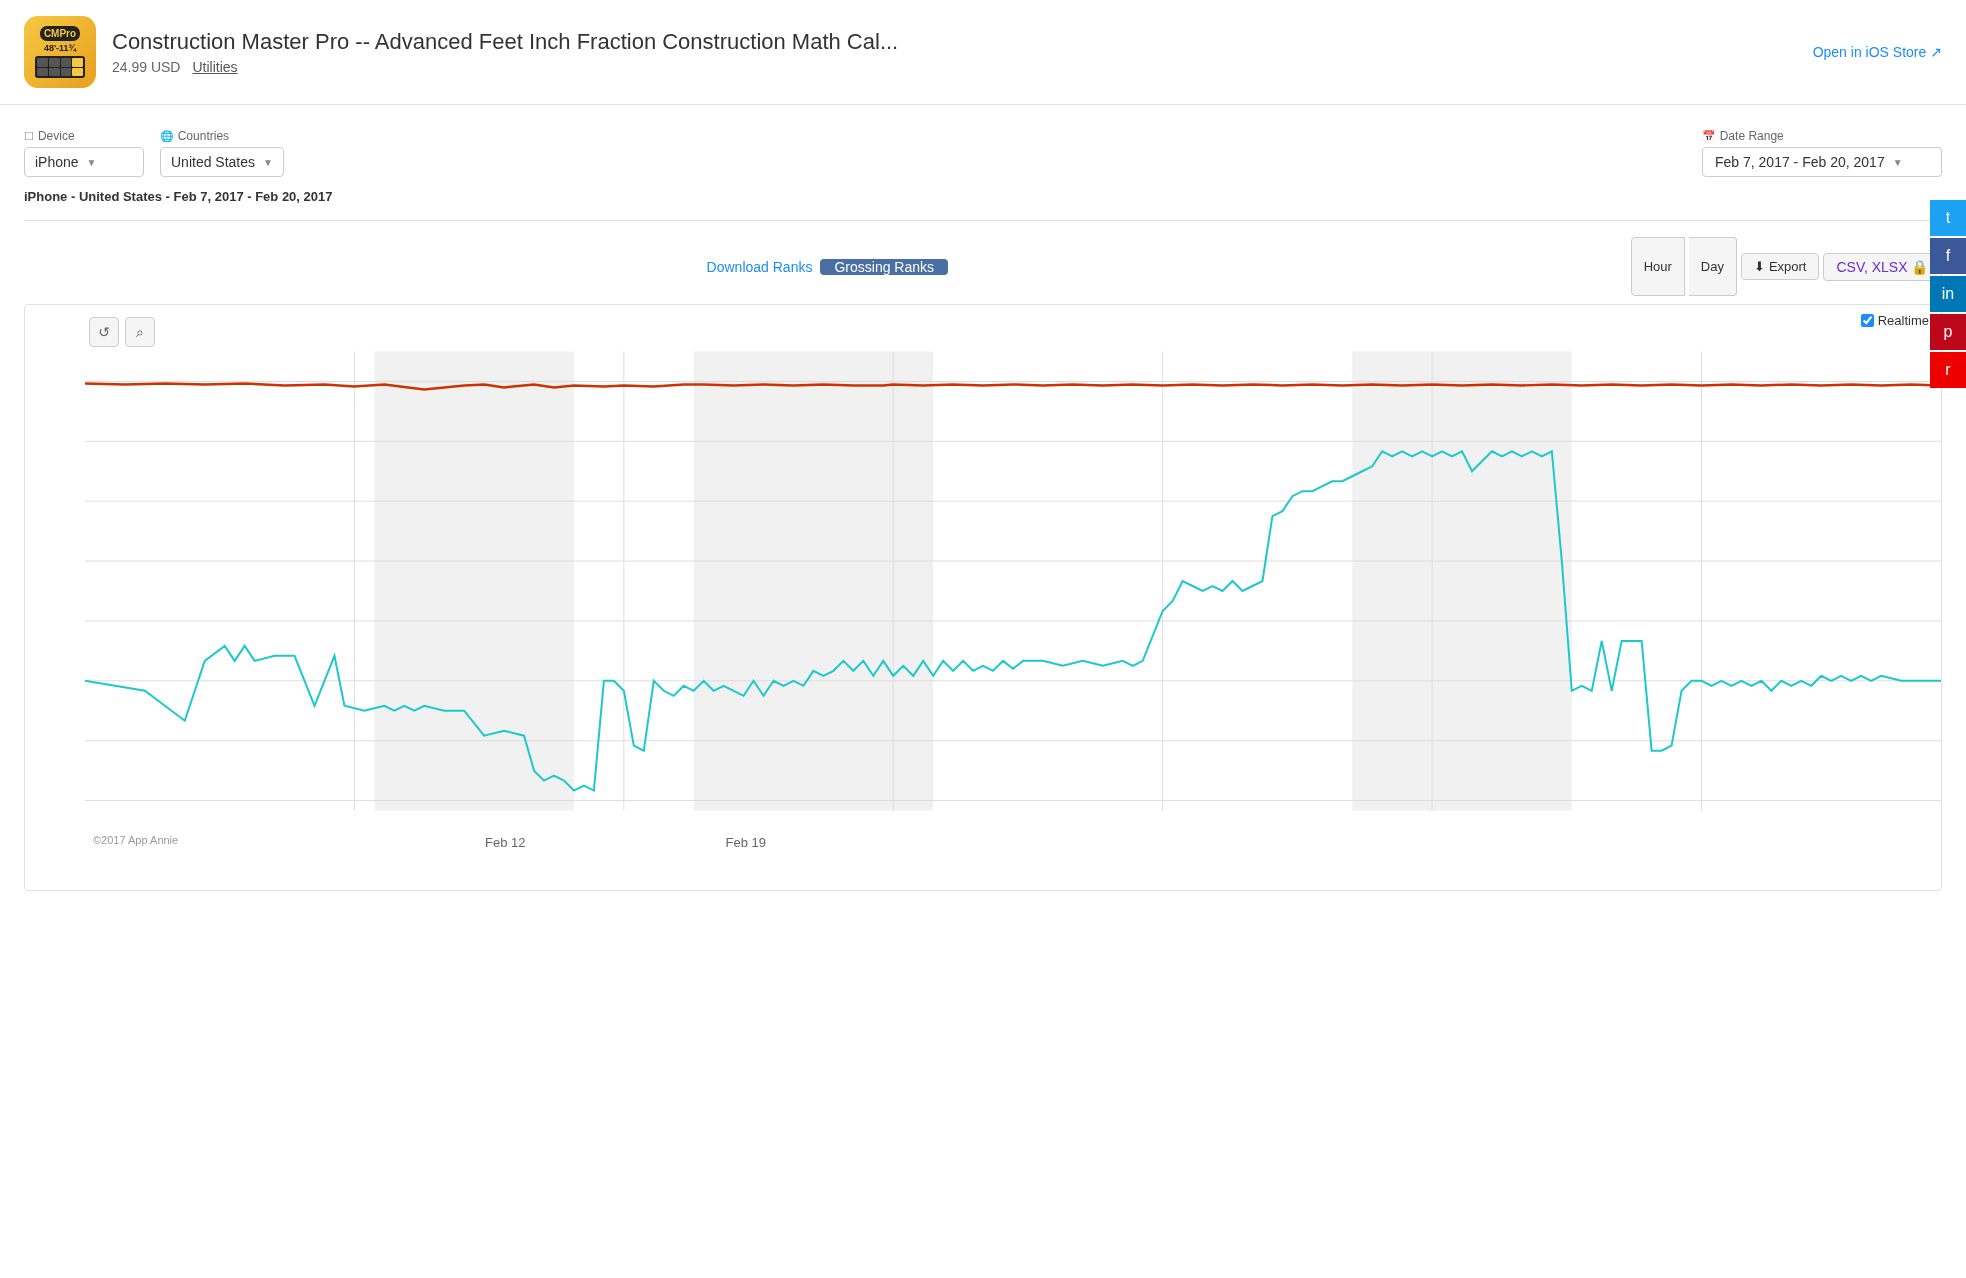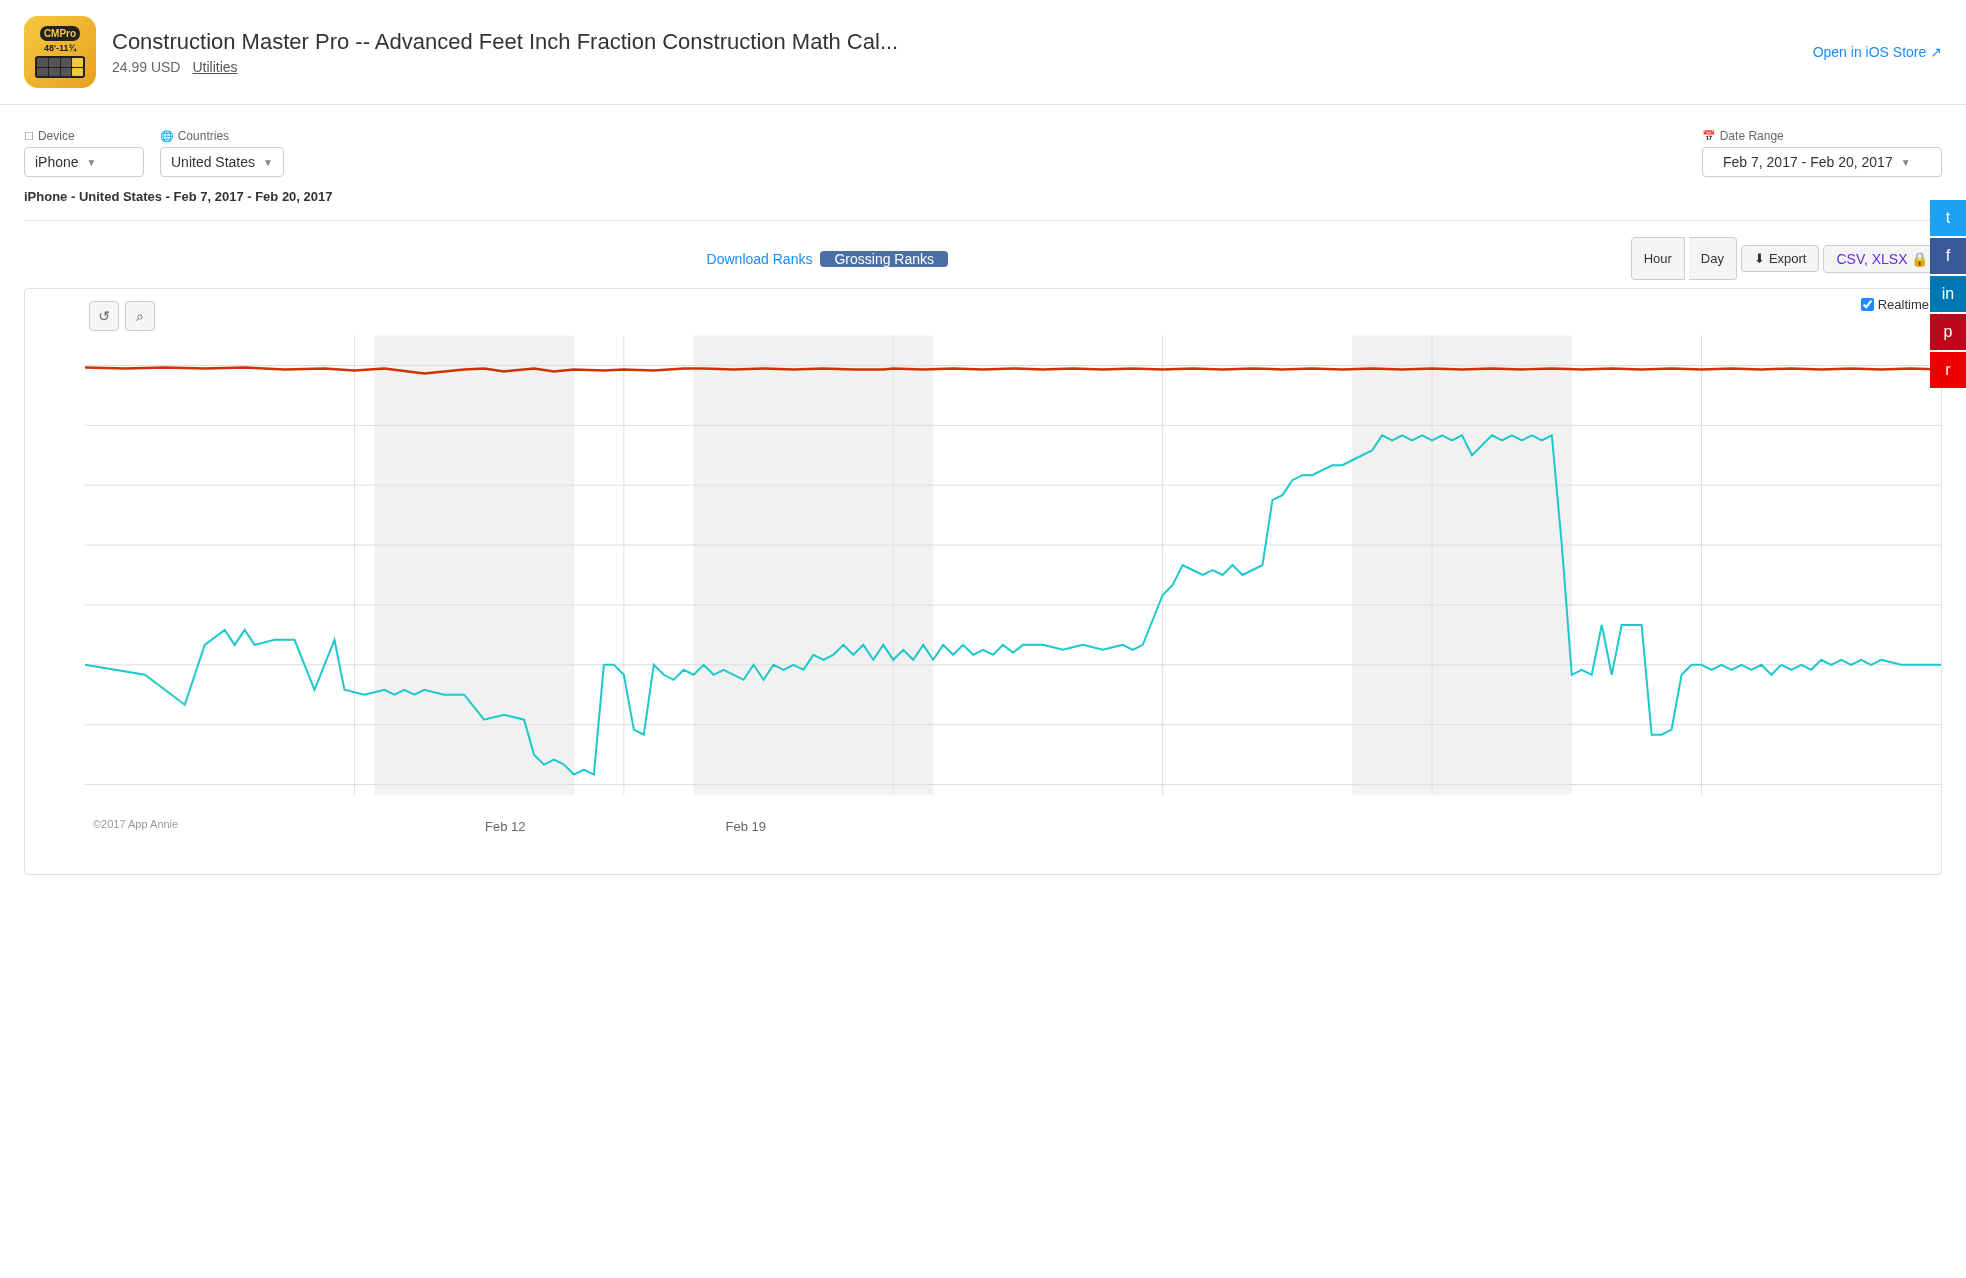--- a/index.html
+++ b/index.html
@@ -30,35 +30,35 @@
     .section-title { font-size: 30px; font-weight: 300; color: #333; margin-bottom: 20px; }
 
     
     .controls-row { display: flex; align-items: flex-end; gap: 16px; margin-bottom: 12px; }
     .control-group { display: flex; flex-direction: column; gap: 4px; }
     .control-label { font-size: 12px; color: #666; display: flex; align-items: center; gap: 4px; }
     .control-label-icon { font-size: 11px; color: #888; }
     .dropdown { display: flex; align-items: center; border: 1px solid #ccc; border-radius: 4px; padding: 6px 10px; background: #fff; cursor: pointer; font-size: 14px; color: #333; gap: 8px; min-width: 120px; }
     .dropdown-arrow { color: #888; font-size: 10px; }
     .date-range-group { margin-left: auto; display: flex; flex-direction: column; gap: 4px; }
-    .date-range-dropdown { display: flex; align-items: center; border: 1px solid #ccc; border-radius: 4px; padding: 6px 20px; background: #fff; cursor: pointer; font-size: 14px; color: #333; gap: 8px; min-width: 240px; }
+    .date-range-dropdown { display: flex; align-items: center; border: 1px solid #ccc; border-radius: 4px; padding: 6px 12px; background: #fff; cursor: pointer; font-size: 14px; color: #333; gap: 8px; min-width: 240px; }
 
     
     .chart-subtitle { font-size: 13px; font-weight: 600; color: #333; margin-bottom: 16px; }
 
     
     .divider { border: none; border-top: 1px solid #e0e0e0; margin-bottom: 16px; }
 
     
     .chart-toolbar { display: flex; align-items: center; margin-bottom: 8px; }
     .chart-tabs-center { flex: 1; display: flex; justify-content: center; align-items: center; gap: 8px; }
     .tab-link { font-size: 14px; color: #1a8cff; cursor: pointer; text-decoration: none; }
     .tab-active { background: #4a6fa5; color: white; border-radius: 4px; padding: 0 14px; font-size: 14px; cursor: pointer; }
     .chart-right-controls { display: flex; align-items: center; gap: 4px; }
-    .time-btn { border: 1px solid #ccc; background: #f5f5f5; padding: 13px 12px; font-size: 13px; cursor: pointer; color: #333; }
+    .time-btn { border: 1px solid #ccc; background: #f5f5f5; padding: 21px 12px; font-size: 13px; cursor: pointer; color: #333; }
     .time-btn:first-child { border-radius: 4px 0 0 4px; }
     .time-btn:nth-child(2) { border-radius: 0 4px 4px 0; border-left: none; }
     .export-btn { border: 1px solid #ccc; background: #f5f5f5; padding: 5px 12px; font-size: 13px; cursor: pointer; color: #333; border-radius: 4px; display: flex; align-items: center; gap: 4px; }
     .csv-btn { border: 1px solid #ccc; background: #f5f5f5; padding: 5px 12px; font-size: 14px; cursor: pointer; color: #6d28d9; border-radius: 4px; display: flex; align-items: center; gap: 4px; }
 
     
     .chart-wrapper { position: relative; border: 1px solid #e0e0e0; border-radius: 4px; background: #fff; padding: 8px 0 40px 60px; }
     .chart-icon-btn { border: 1px solid #ccc; background: #f5f5f5; width: 30px; height: 30px; border-radius: 4px; cursor: pointer; display: flex; align-items: center; justify-content: center; font-size: 14px; color: #666; margin-bottom: 4px; }
     .chart-icon-row { display: flex; gap: 6px; padding: 4px 0 0 4px; }
     .copyright { position: absolute; bottom: 44px; left: 68px; font-size: 11px; color: #999; margin-top: 19px; }

